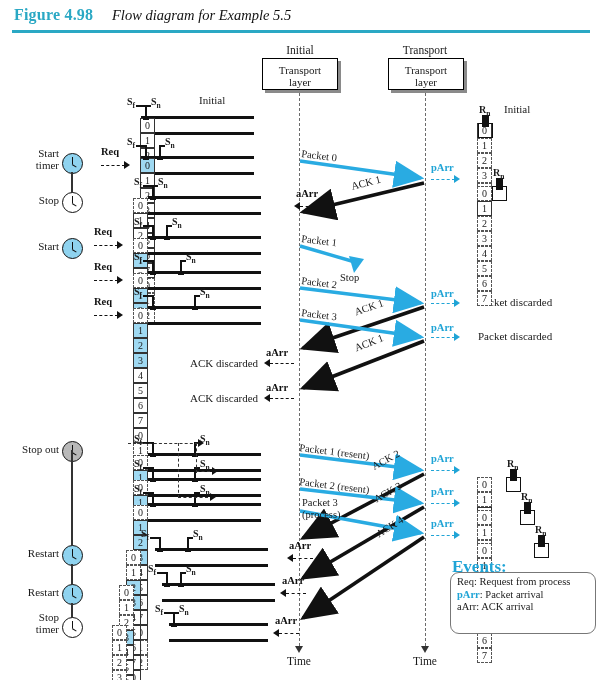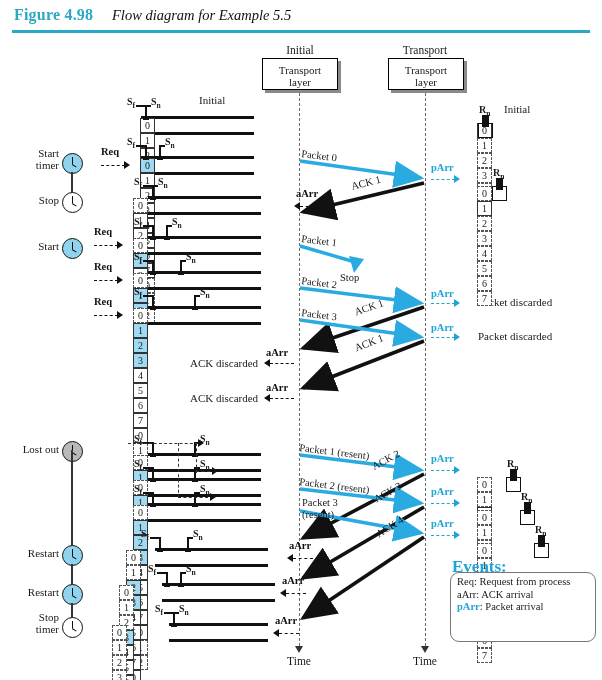--- a/index.html
+++ b/index.html
@@ -197,21 +197,21 @@
   <div class="arrow-text" style="left:302px;top:275px;transform:rotate(7deg);transform-origin:0 0;">Packet 2</div>
   <div class="arrow-text" style="left:353px;top:307px;transform:rotate(-19deg);transform-origin:0 0;">ACK 1</div>
   <div class="arrow-text" style="left:302px;top:307px;transform:rotate(7deg);transform-origin:0 0;">Packet 3</div>
   <div class="arrow-text" style="left:353px;top:343px;transform:rotate(-21deg);transform-origin:0 0;">ACK 1</div>
 
   <div class="arrow-text" style="left:300px;top:442px;transform:rotate(7deg);transform-origin:0 0;">Packet 1 (resent)</div>
   <div class="arrow-text" style="left:370px;top:462px;transform:rotate(-28deg);transform-origin:0 0;">ACK 2</div>
   <div class="arrow-text" style="left:300px;top:476px;transform:rotate(7deg);transform-origin:0 0;">Packet 2 (resent)</div>
   <div class="arrow-text" style="left:372px;top:495px;transform:rotate(-30deg);transform-origin:0 0;">ACK 3</div>
   <div class="arrow-text" style="left:302px;top:497px;">Packet 3</div>
-  <div class="arrow-text" style="left:302px;top:509px;">(resent)</div>
+  <div class="arrow-text" style="left:302px;top:509px;">(process)</div>
   <div class="arrow-text" style="left:374px;top:530px;transform:rotate(-32deg);transform-origin:0 0;">ACK 4</div>
 
   <div class="ev parr" style="left:431px;top:162px;">pArr</div>
   <div class="dash-arrow" style="left:431px;top:179px;width:24px;"></div>
   <div class="dash-head r" style="left:454px;top:175px;"></div>
 
   <div class="ev parr" style="left:431px;top:288px;">pArr</div>
   <div class="dash-arrow" style="left:431px;top:303px;width:24px;"></div>
   <div class="dash-head r" style="left:454px;top:299px;"></div>
 
@@ -257,21 +257,21 @@
       <div class="timer-label" style="left: 0px; top: 195px; width: 59px;"><span>Stop</span></div>
       <div class="timer on" style="left: 62px; top: 238px;">
         <span class="hand"></span>
         <span class="hand2"></span>
       </div>
       <div class="timer-label" style="left: 0px; top: 241px; width: 59px;"><span>Start</span></div>
       <div class="timer to" style="left: 62px; top: 441px;">
         <span class="hand"></span>
         <span class="hand2"></span>
       </div>
-      <div class="timer-label" style="left: 0px; top: 444px; width: 59px;"><span>Lost out</span></div>
+      <div class="timer-label" style="left: 0px; top: 444px; width: 59px;"><span>Stop out</span></div>
       <div class="timer on" style="left: 62px; top: 545px;">
         <span class="hand"></span>
         <span class="hand2"></span>
       </div>
       <div class="timer-label" style="left: 0px; top: 548px; width: 59px;"><span>Restart</span></div>
       <div class="timer on" style="left: 62px; top: 584px;">
         <span class="hand"></span>
         <span class="hand2"></span>
       </div>
       <div class="timer-label" style="left: 0px; top: 587px; width: 59px;"><span>Restart</span></div>
@@ -754,19 +754,19 @@
           <div class="cell out">6</div>
           <div class="cell out">7</div>
         </div>
         <div class="rnbox" style="left: 60px; top: 8px;"></div>
         <div class="abs" style="left: 56px; top: 16px; width: 15px; height: 15px; border: 1.6px solid rgb(17, 17, 17); box-sizing: border-box;"></div>
         <div class="ptrlbl" style="left: 57px; top: -3px;">R<sub>n</sub></div>
       </div>
     </div>
 
   <div id="legend-title" style="left:452px;top:557px;">Events:</div>
-  <div id="legend-box" style="left:450px;top:572px;width:146px;height:70px;">
+  <div id="legend-box" style="left:450px;top:572px;width:146px;height:62px;">
       <div><span>Req</span><span>: Request from process</span></div>
+      <div><span class="lgd-blue">pArr</span><span>: Packet arrival</span></div>
       <div><span>aArr</span><span>: ACK arrival</span></div>
-      <div><span class="lgd-blue">pArr</span><span>: Packet arrival</span></div>
     </div>
 
 </div>
 
 </body></html>

